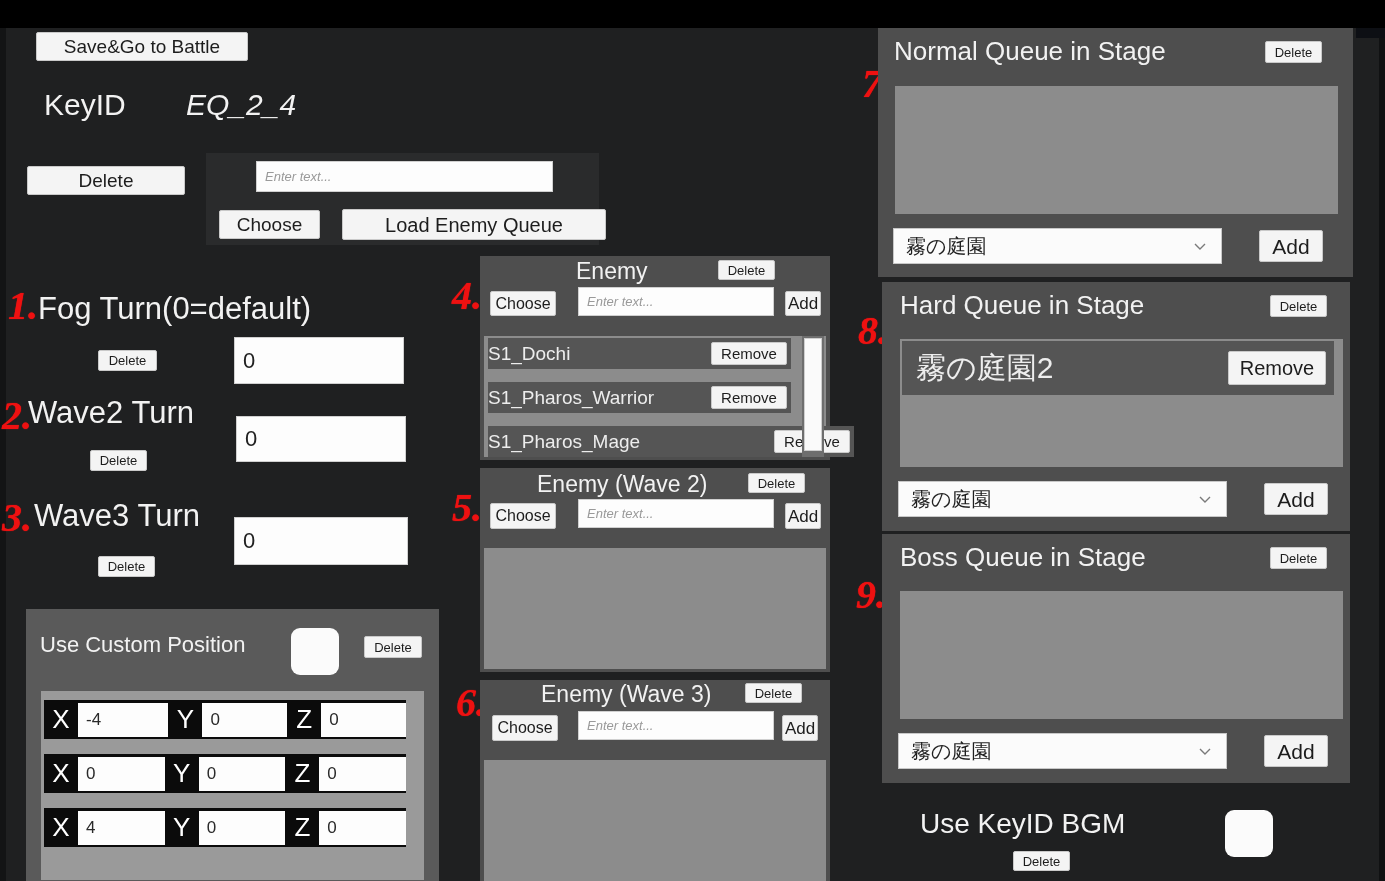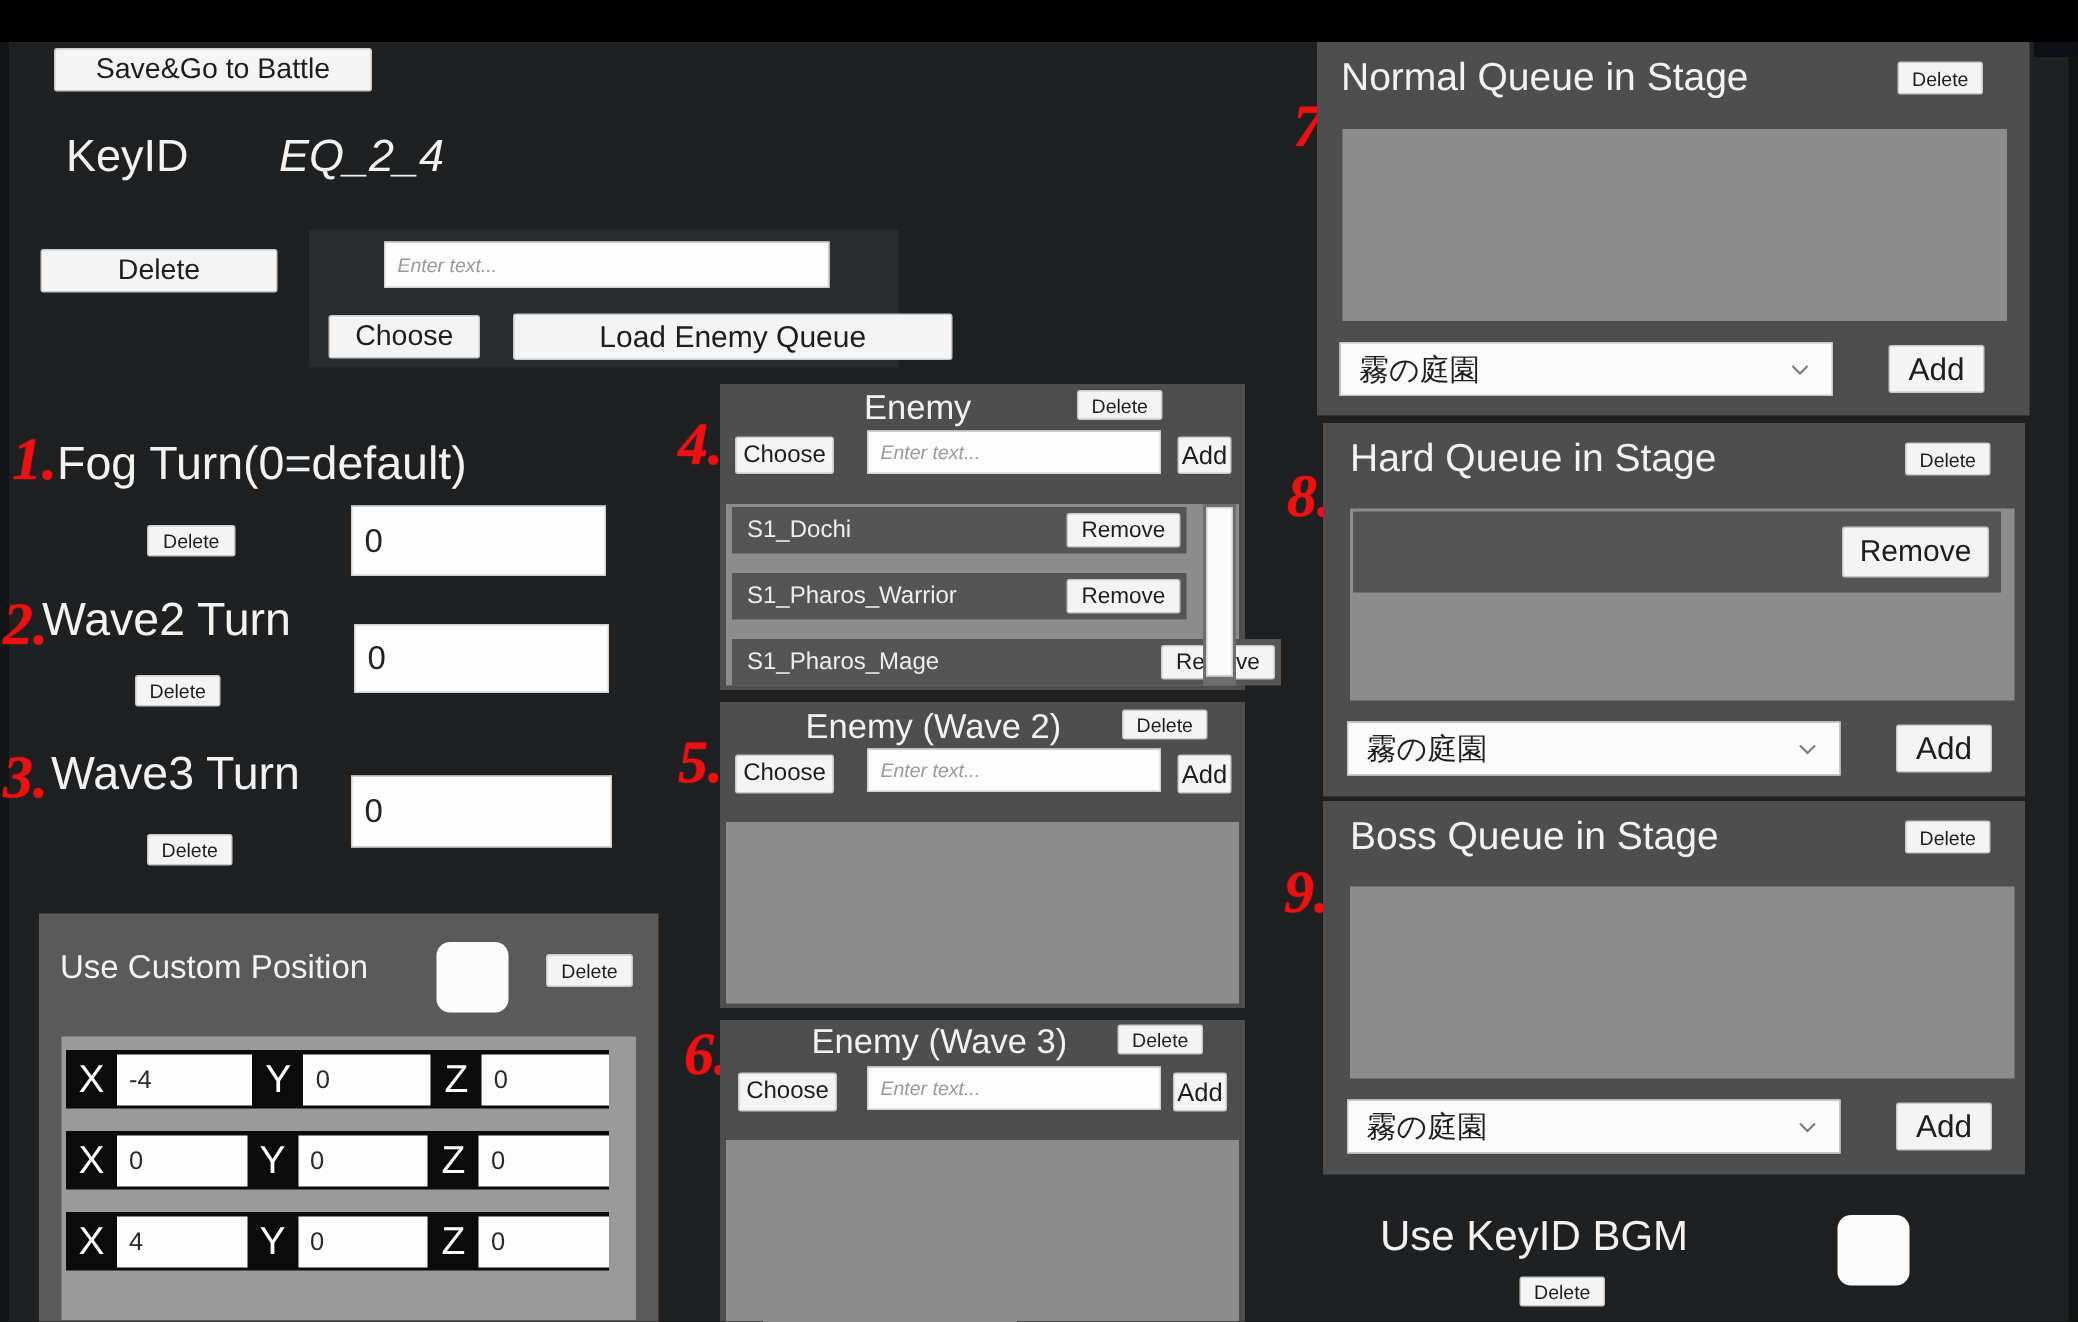--- a/index.html
+++ b/index.html
@@ -89,22 +89,21 @@
   }
   .listrow {
     position: absolute;
     background: #555555;
     box-sizing: border-box;
     display: flex;
     align-items: center;
   }
   .listrow .name {
     color: #ededed;
-    font-size: 16px;
-    padding-left: 10px;
+    font-size: 19px;
     white-space: nowrap;
   }
   .scrollbar {
     position: absolute;
     background: #6e6e6e;
   }
   .scrollthumb {
     position: absolute;
     background: #fafafa;
     border: 1px solid #cfcfcf;
@@ -191,21 +190,21 @@
   <div class="label-white" style="position:absolute;left:186px;top:60px;font-size:30px;font-style:italic;">EQ_2_4</div>
 
   <div class="btn" style="position:absolute;left:27px;top:138px;width:158px;height:29px;font-size:19px;">Delete</div>
 
   <div class="panel" style="left:206px;top:125px;width:393px;height:92px;background:#2a2b2c;"></div>
 
   <div class="txt ph" style="position:absolute;left:256px;top:133px;width:297px;height:31px;">Enter text...</div>
 
   <div class="btn" style="position:absolute;left:219px;top:182px;width:101px;height:29px;font-size:19px;">Choose</div>
 
-  <div class="btn" style="position:absolute;left:342px;top:181px;width:293px;height:31px;font-size:20px;">Load Enemy Queue</div>
+  <div class="btn" style="position:absolute;left:342px;top:181px;width:264px;height:31px;font-size:20px;">Load Enemy Queue</div>
 
   <div class="annot" style="left:8px;top:258px;">1.</div>
   <div class="label-white" style="position:absolute;left:38px;top:263px;font-size:31px;">Fog Turn(0=default)</div>
   <div class="btn btn-sm" style="position:absolute;left:98px;top:322px;width:59px;height:21px;">Delete</div>
   <div class="txt" style="position:absolute;left:234px;top:309px;width:170px;height:47px;font-size:22px;">0</div>
 
   <div class="annot" style="left:2px;top:368px;">2.</div>
   <div class="label-white" style="position:absolute;left:28px;top:367px;font-size:31px;">Wave2 Turn</div>
   <div class="btn btn-sm" style="position:absolute;left:90px;top:422px;width:57px;height:21px;">Delete</div>
   <div class="txt" style="position:absolute;left:236px;top:388px;width:170px;height:46px;font-size:22px;">0</div>
@@ -311,20 +310,21 @@
   </div>
   <div class="btn" style="position:absolute;left:1259px;top:202px;width:64px;height:32px;font-size:21px;">Add</div>
 
   <div class="annot" style="left:858px;top:283px;">8.</div>
 
   <div class="panel" style="left:882px;top:254px;width:468px;height:249px;"></div>
   <div class="label-white" style="position:absolute;left:900px;top:262px;font-size:26px;">Hard Queue in Stage</div>
   <div class="btn btn-sm" style="position:absolute;left:1270px;top:267px;width:57px;height:22px;">Delete</div>
   <div class="listbox" style="left:900px;top:311px;width:443px;height:128px;"></div>
   <div class="listrow" style="left:902px;top:313px;width:432px;height:54px;background:#555555;">
+    <div class="name" style="font-size:30px;padding-left:14px;">霧の庭園2</div>
     <div class="btn" style="position:absolute;right:8px;top:10px;width:98px;height:34px;font-size:20px;">Remove</div>
   </div>
   <div class="dropdown" style="left:898px;top:453px;width:329px;height:36px;">
     <span>霧の庭園</span>
     <svg class="caret" viewBox="0 0 14 14">
       <path d="M2 5 L7 10 L12 5" fill="none" stroke="#7a7a7a" stroke-width="1.4"></path>
     </svg>
   </div>
   <div class="btn" style="position:absolute;left:1264px;top:455px;width:64px;height:32px;font-size:21px;">Add</div>
 

